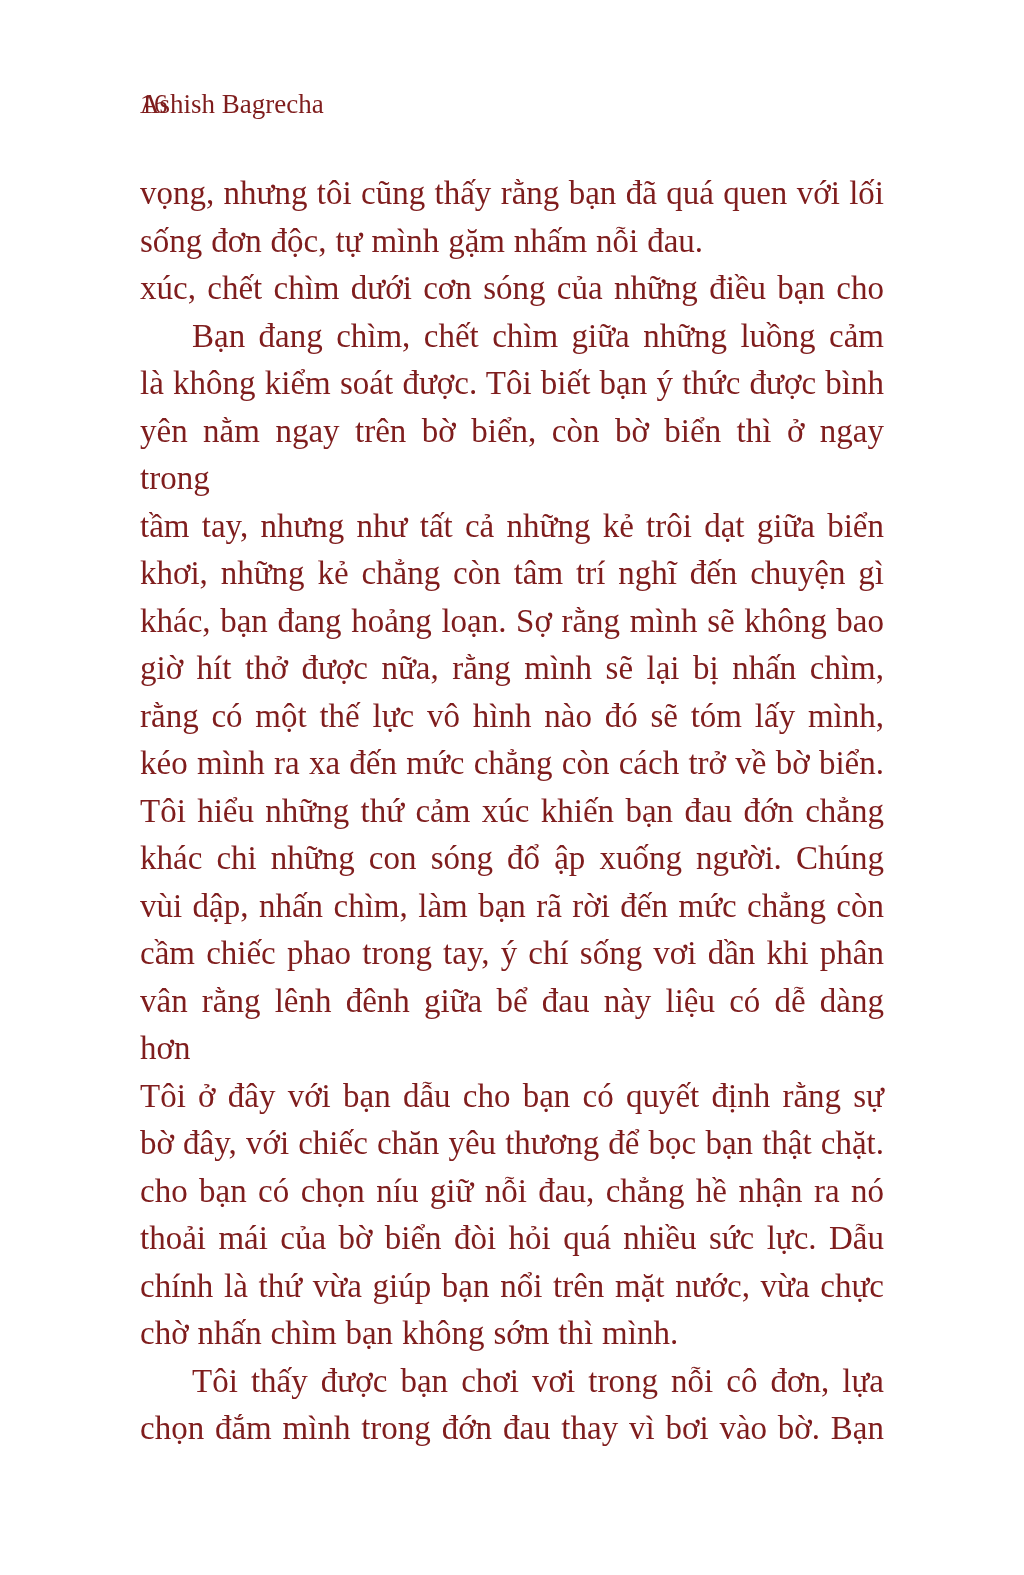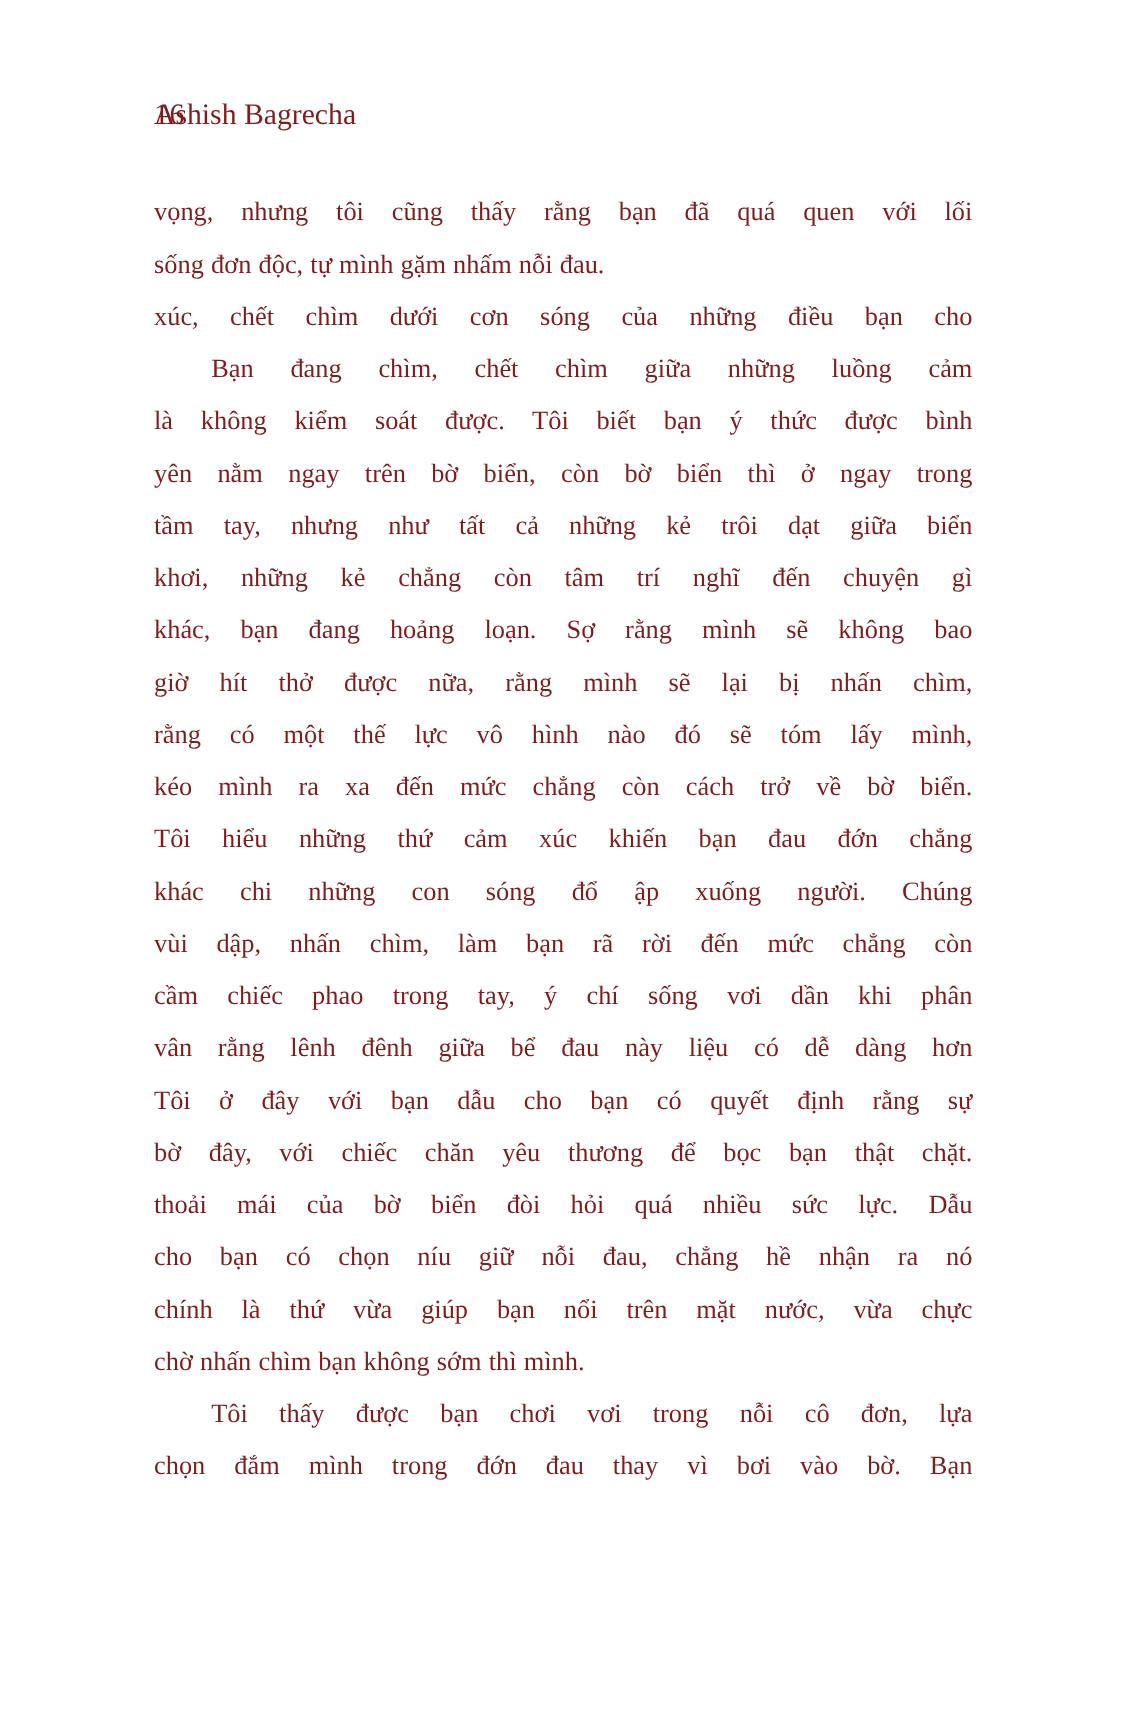--- a/index.html
+++ b/index.html
@@ -38,21 +38,21 @@
   }
   .running-head-title {
     display: block;
     text-align: left;
   }
   .body-text {
     position: absolute;
     top: 170px;
     left: 140px;
     width: 744px;
-    font-size: 24px;
+    font-size: 33px;
     line-height: 47.5px;
   }
   .line {
     text-align: justify;
     text-align-last: justify;
     white-space: normal;
     word-spacing: 0.02em;
   }
   .line.indent {
     text-indent: 52px;
@@ -84,21 +84,21 @@
       <div class="line">giờ hít thở được nữa, rằng mình sẽ lại bị nhấn chìm,</div>
       <div class="line">rằng có một thế lực vô hình nào đó sẽ tóm lấy mình,</div>
       <div class="line">kéo mình ra xa đến mức chẳng còn cách trở về bờ biển.</div>
       <div class="line">Tôi hiểu những thứ cảm xúc khiến bạn đau đớn chẳng</div>
       <div class="line">khác chi những con sóng đổ ập xuống người. Chúng</div>
       <div class="line">vùi dập, nhấn chìm, làm bạn rã rời đến mức chẳng còn</div>
       <div class="line">cầm chiếc phao trong tay, ý chí sống vơi dần khi phân</div>
       <div class="line">vân rằng lênh đênh giữa bể đau này liệu có dễ dàng hơn</div>
       <div class="line">Tôi ở đây với bạn dẫu cho bạn có quyết định rằng sự</div>
       <div class="line">bờ đây, với chiếc chăn yêu thương để bọc bạn thật chặt.</div>
+      <div class="line">cho bạn có chọn níu giữ nỗi đau, chẳng hề nhận ra nó</div>
       <div class="line">thoải mái của bờ biển đòi hỏi quá nhiều sức lực. Dẫu</div>
-      <div class="line">cho bạn có chọn níu giữ nỗi đau, chẳng hề nhận ra nó</div>
       <div class="line">chính là thứ vừa giúp bạn nổi trên mặt nước, vừa chực</div>
       <div class="line para-end">chờ nhấn chìm bạn không sớm thì mình.</div>
       <div class="line indent">Tôi thấy được bạn chơi vơi trong nỗi cô đơn, lựa</div>
       <div class="line">chọn đắm mình trong đớn đau thay vì bơi vào bờ. Bạn</div>
     </div>
 
 </div>
 
 </body></html>

